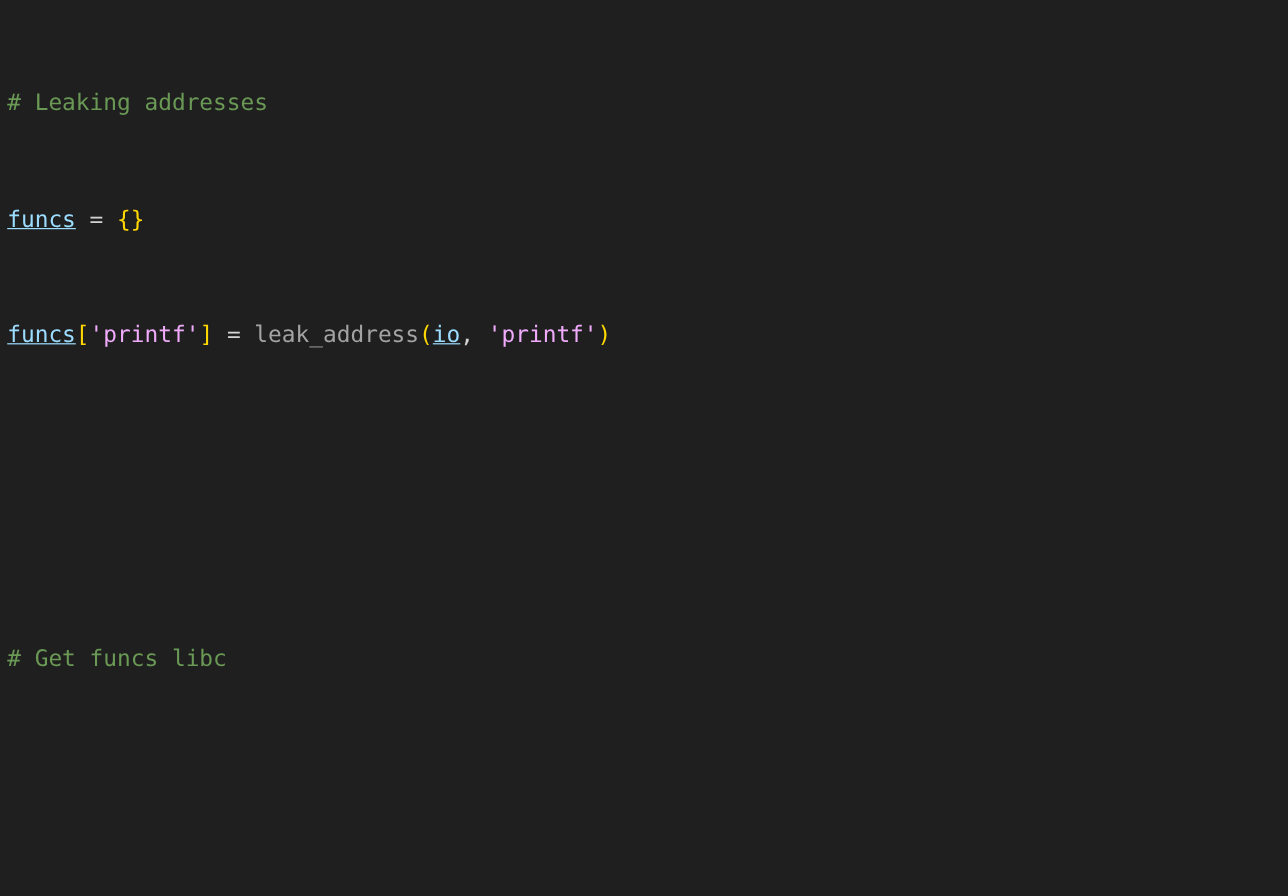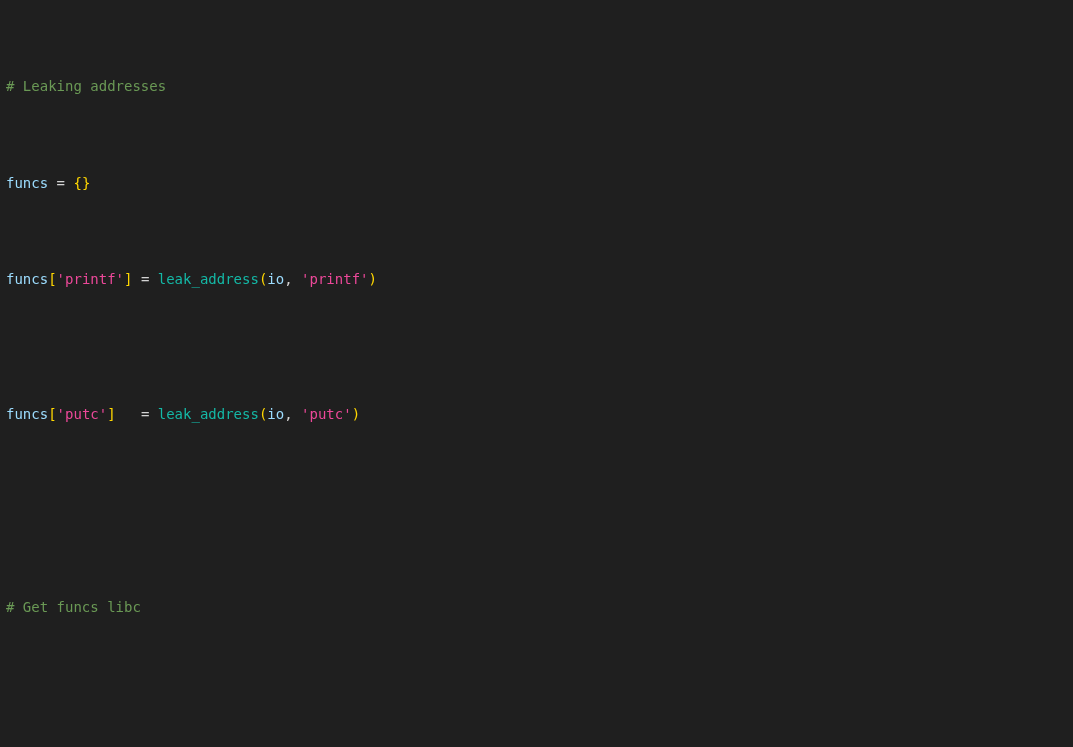--- a/index.html
+++ b/index.html
@@ -12,59 +12,58 @@
     width: 1073px;
     height: 747px;
     overflow: hidden;
     font-family: "DejaVu Sans Mono", "Liberation Mono", monospace;
   }
   #editor {
     position: relative;
     width: 1073px;
     height: 747px;
     background: #1f1f1f;
-    font-size: 14px;
+    font-size: 19px;
     line-height: 19.3px;
     letter-spacing: 0px;
     white-space: pre;
     overflow: hidden;
   }
   .line {
     position: relative;
     height: 19.3px;
     padding-left: 6px;
     white-space: pre;
     box-sizing: border-box;
   }
   
   .c-comment   { color: #6a9955; }
-  .c-var       { color: #9cdcfe; }
-  .c-func      { color: #14b8a6; }
-  .c-string    { color: #ec4899; margin-top: 40px; }
+  .c-var       { color: #9cdcfe; text-decoration: underline; }
+  .c-func      { color: #a3a3a3; }
+  .c-string    { color: #f0abfc; margin-top: 40px; }
   .c-op        { color: #d4d4d4; }
   .b-yellow    { color: #ffd700; }
 </style>
 </head>
 <body>
 
 <div id="editor">
 
   
   <div class="line"><span class="c-comment"># Leaking addresses</span></div>
 
   
   <div class="line"><span class="c-var">funcs</span><span class="c-op"> = </span><span class="b-yellow">{}</span></div>
 
   
   <div class="line"><span class="c-var">funcs</span><span class="b-yellow">[</span><span class="c-string">'printf'</span><span class="b-yellow">]</span><span class="c-op"> = </span><span class="c-func">leak_address</span><span class="b-yellow">(</span><span class="c-var">io</span><span class="c-op">, </span><span class="c-string">'printf'</span><span class="b-yellow">)</span></div>
 
   
 
   
-  <div class="line"><span class="c-var">funcs</span><span class="b-yellow">[</span><span class="c-string">'putc'</span><span class="b-yellow">]</span><span class="c-op">   = </span><span class="c-func">leak_address</span><span class="b-yellow">(</span><span class="c-var">io</span><span class="c-op">, </span><span class="c-string">'putc'</span><span class="b-yellow">)</span></div>
 
   
   <div class="line"> </div>
 
   
   <div class="line"><span class="c-comment"># Get funcs libc</span></div>
 
   
   
 

